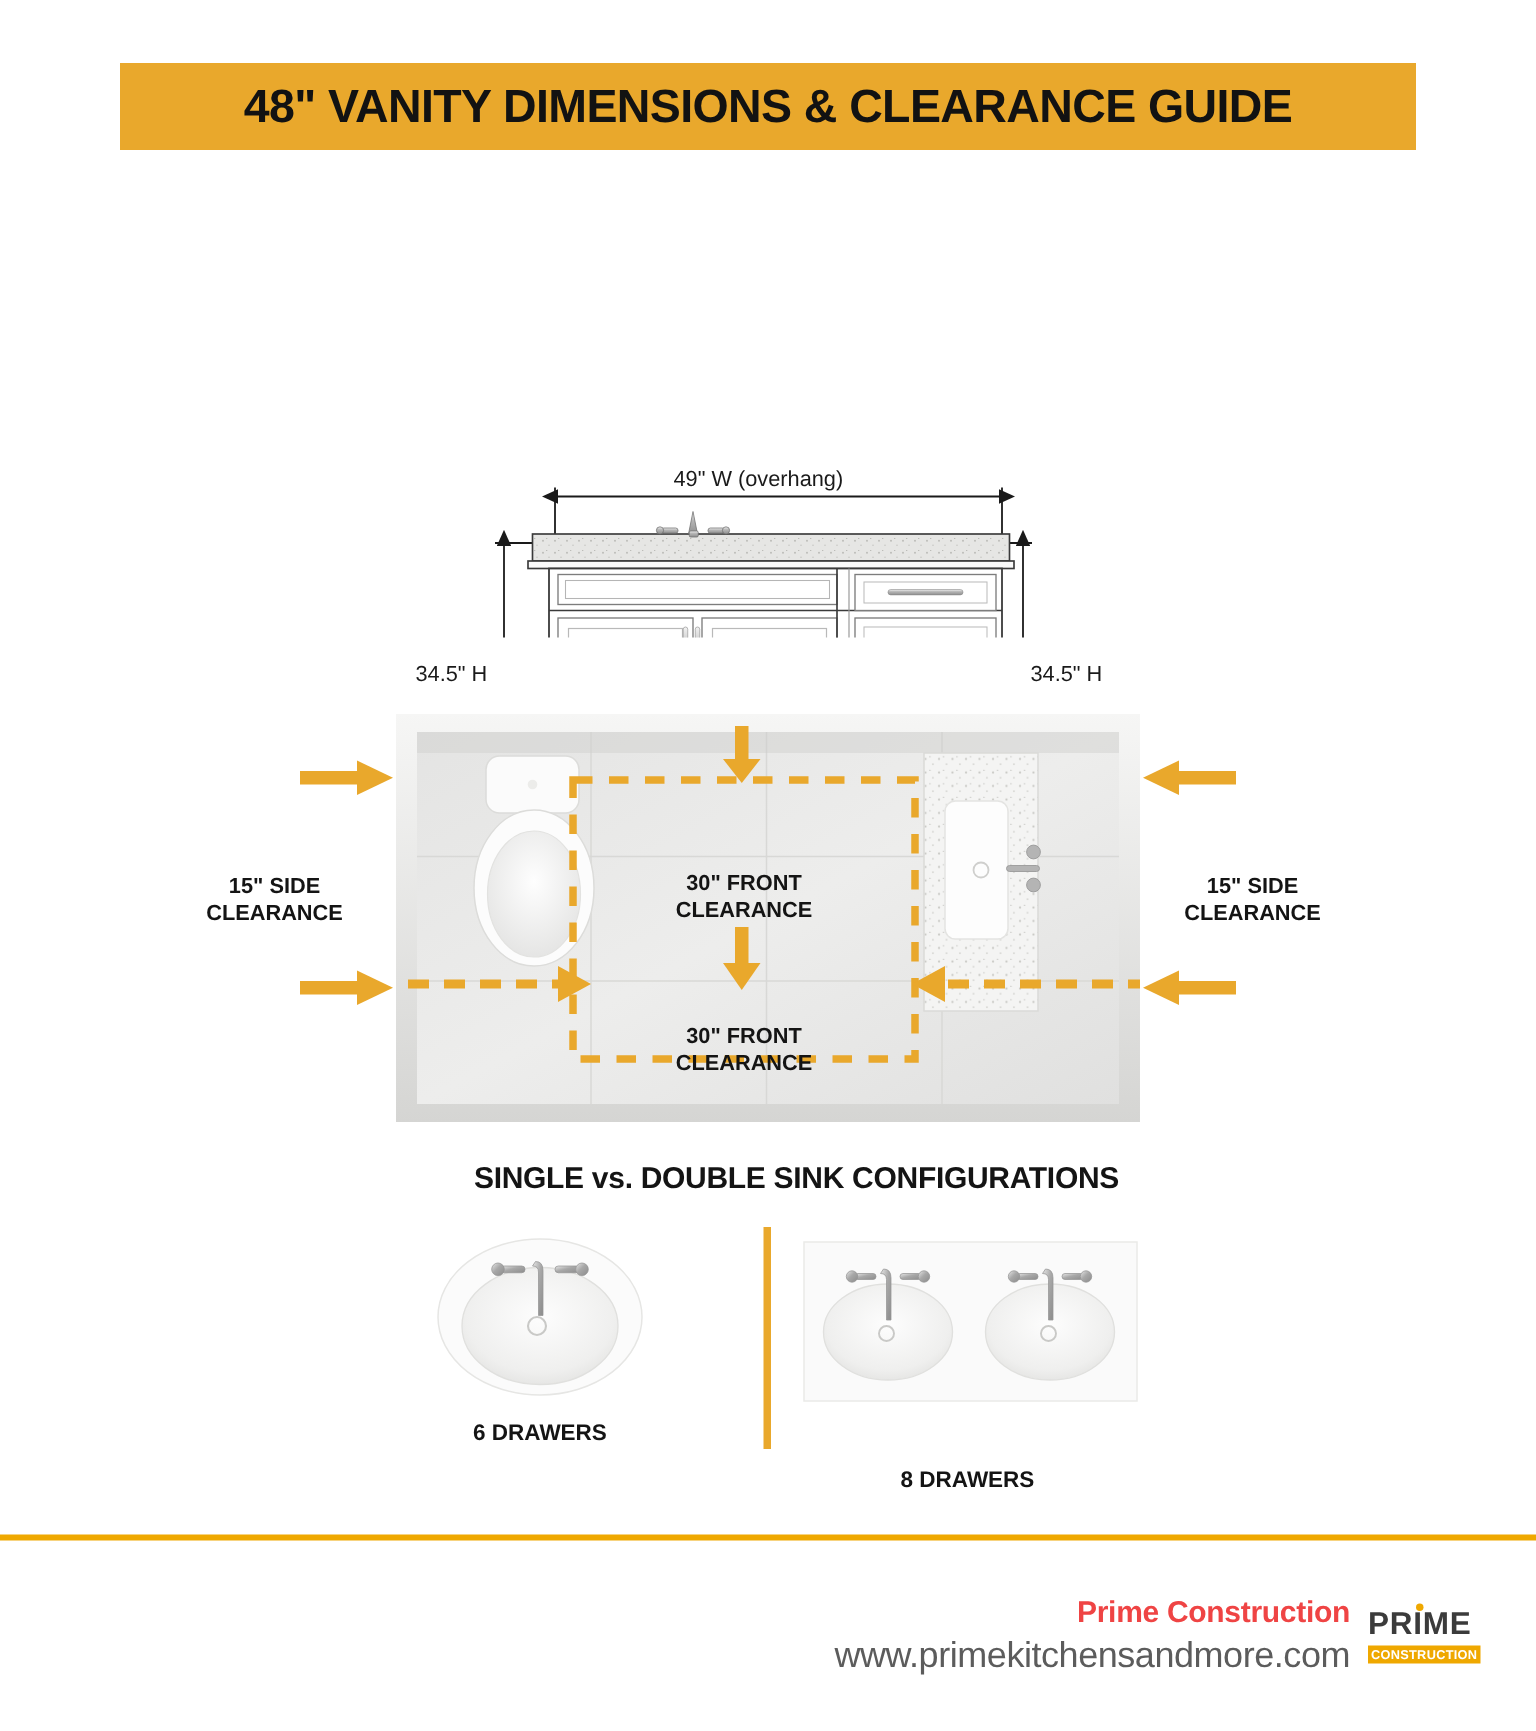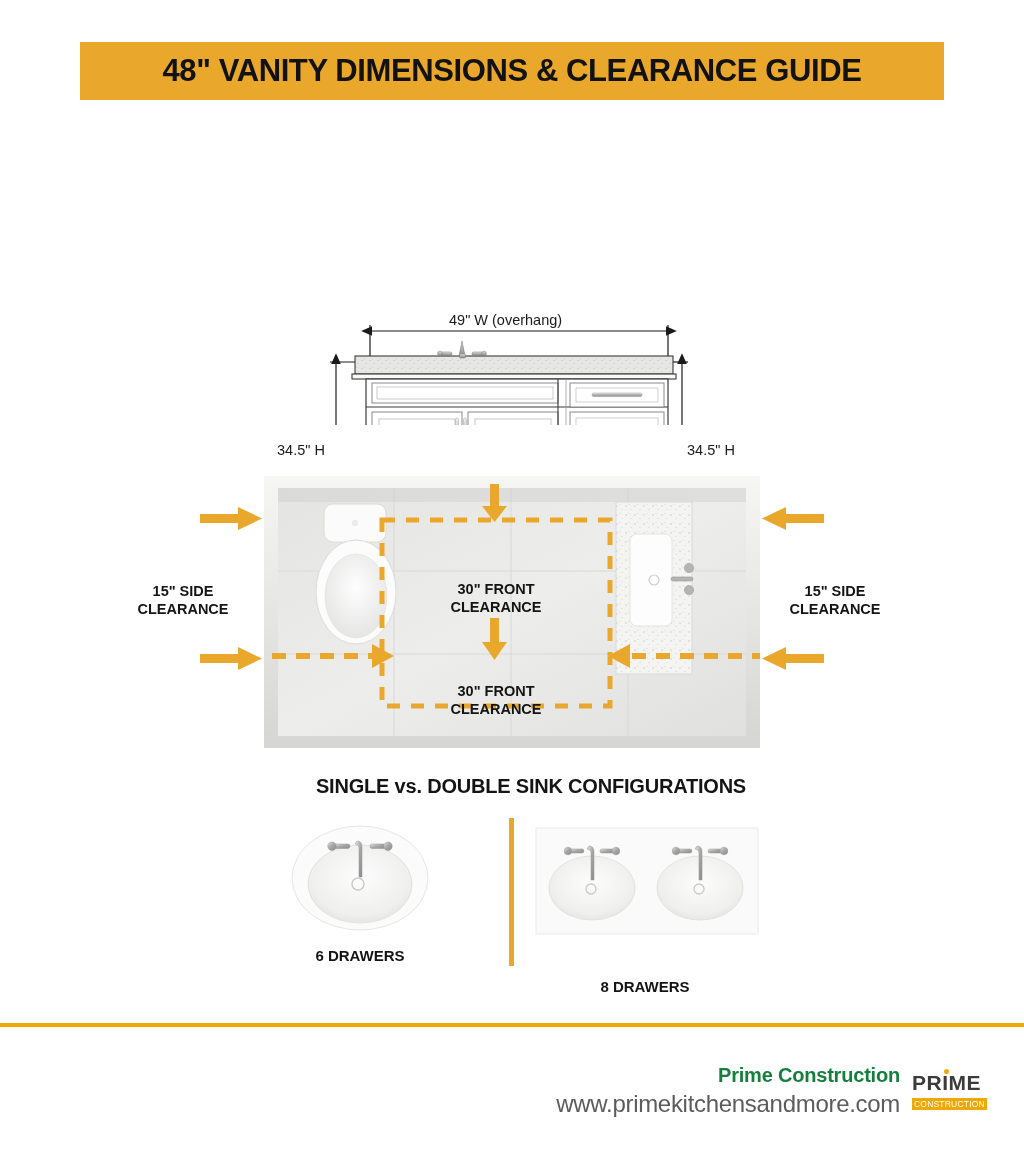--- a/index.html
+++ b/index.html
@@ -62,38 +62,38 @@
   }
   #cfg-label-single { left: 250px; top: 947px; width: 220px; }
   #cfg-label-double { left: 535px; top: 947px; width: 220px; margin-top: 31px; }
 
   
   .footer-rule {
     position: absolute; left: 0; top: 1023px; width: 1024px; height: 4px; background: #EFA800;
   }
   .footer-brand {
     position: absolute; right: 124px; top: 1064px; text-align: right;
-    font-size: 20px; font-weight: bold; color: #15803d; letter-spacing: -0.2px;
+    font-size: 20px; font-weight: bold; color: #ef4444; letter-spacing: -0.2px;
   }
   .footer-url {
     position: absolute; right: 124px; top: 1090px; text-align: left;
     font-size: 24px; color: #5c5c5c; letter-spacing: -0.3px;
   }
   .logo { position: absolute; right: 24px; top: 1072px; width: 88px; height: 42px; }
   .logo-prime {
     font-size: 21px; font-weight: bold; color: #3b3b3b; letter-spacing: 0.5px; line-height: 1;
     position: relative;
   }
   .logo-dot {
     position: absolute; width: 5px; height: 5px; border-radius: 50%;
     background: #EFA800; left: 32px; top: -3px;
   }
   .logo-sub {
     margin-top: 2px; background: #EFA800; color: #ffffff;
-    font-size: 8.5px; font-weight: normal; letter-spacing: 0.2px;
+    font-size: 8.5px; font-weight: bold; letter-spacing: 0.2px;
     padding: 1px 2px; text-align: center; display: inline-block;
   }
 </style>
 </head>
 <body>
 
 <div class="page">
 
   <div class="banner">
     <div class="banner-text">48" VANITY DIMENSIONS &amp; CLEARANCE GUIDE</div>

